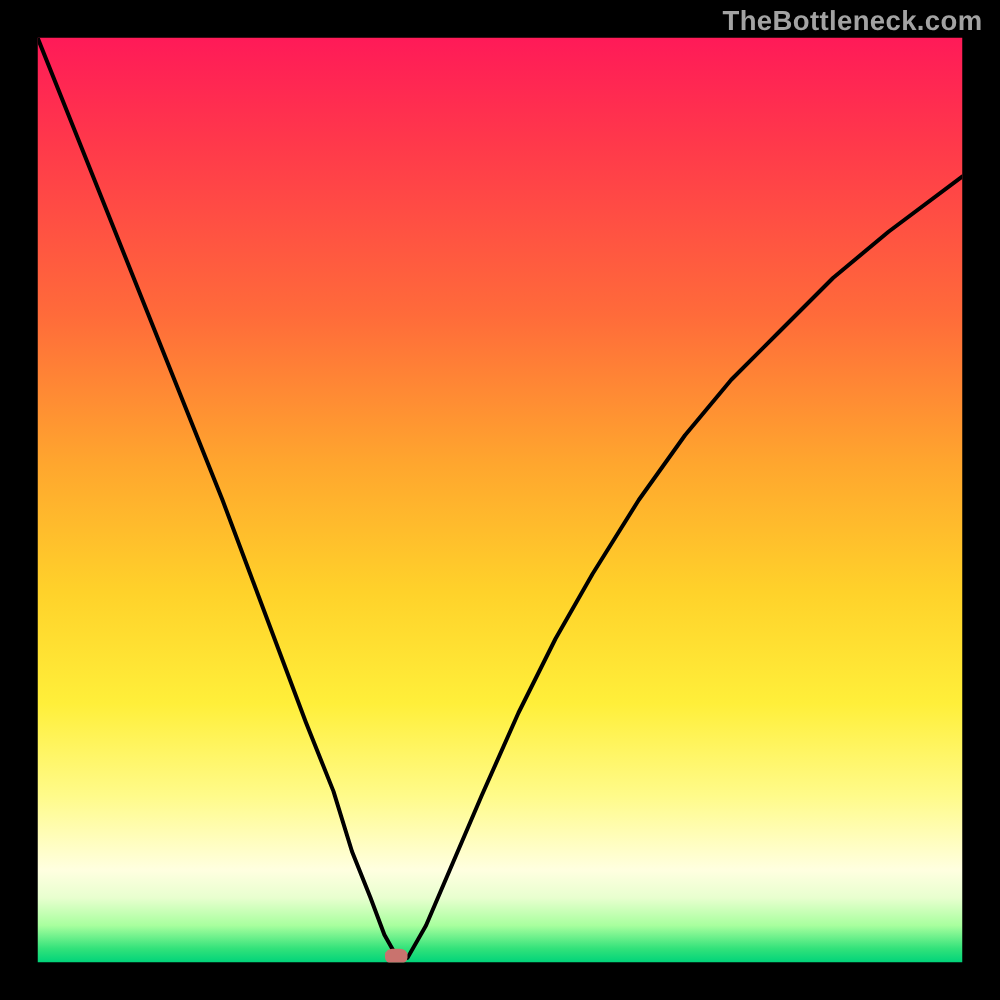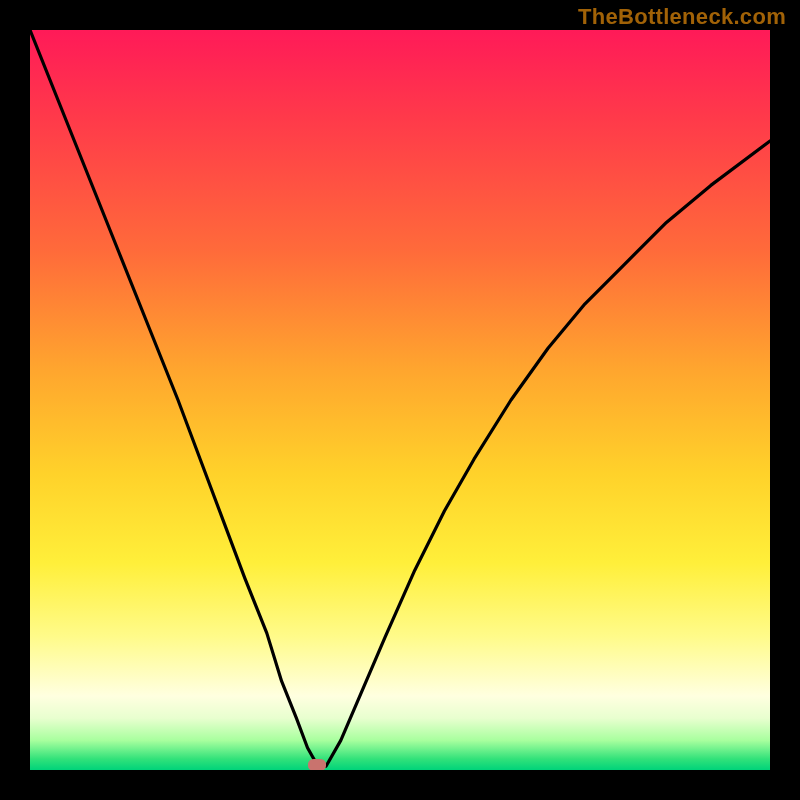--- a/index.html
+++ b/index.html
@@ -14,21 +14,21 @@
   .frame {
     position: relative;
     width: 800px;
     height: 800px;
     background: #000;
   }
   .watermark {
     position: absolute;
     top: 4px;
     right: 14px;
-    color: #a16207;
+    color: #a3a3a3;
     font-size: 22px;
     font-weight: 600;
     letter-spacing: 0.3px;
     user-select: none;
   }
   .plot {
     position: absolute;
     left: 30px;
     top: 30px;
     width: 740px;

